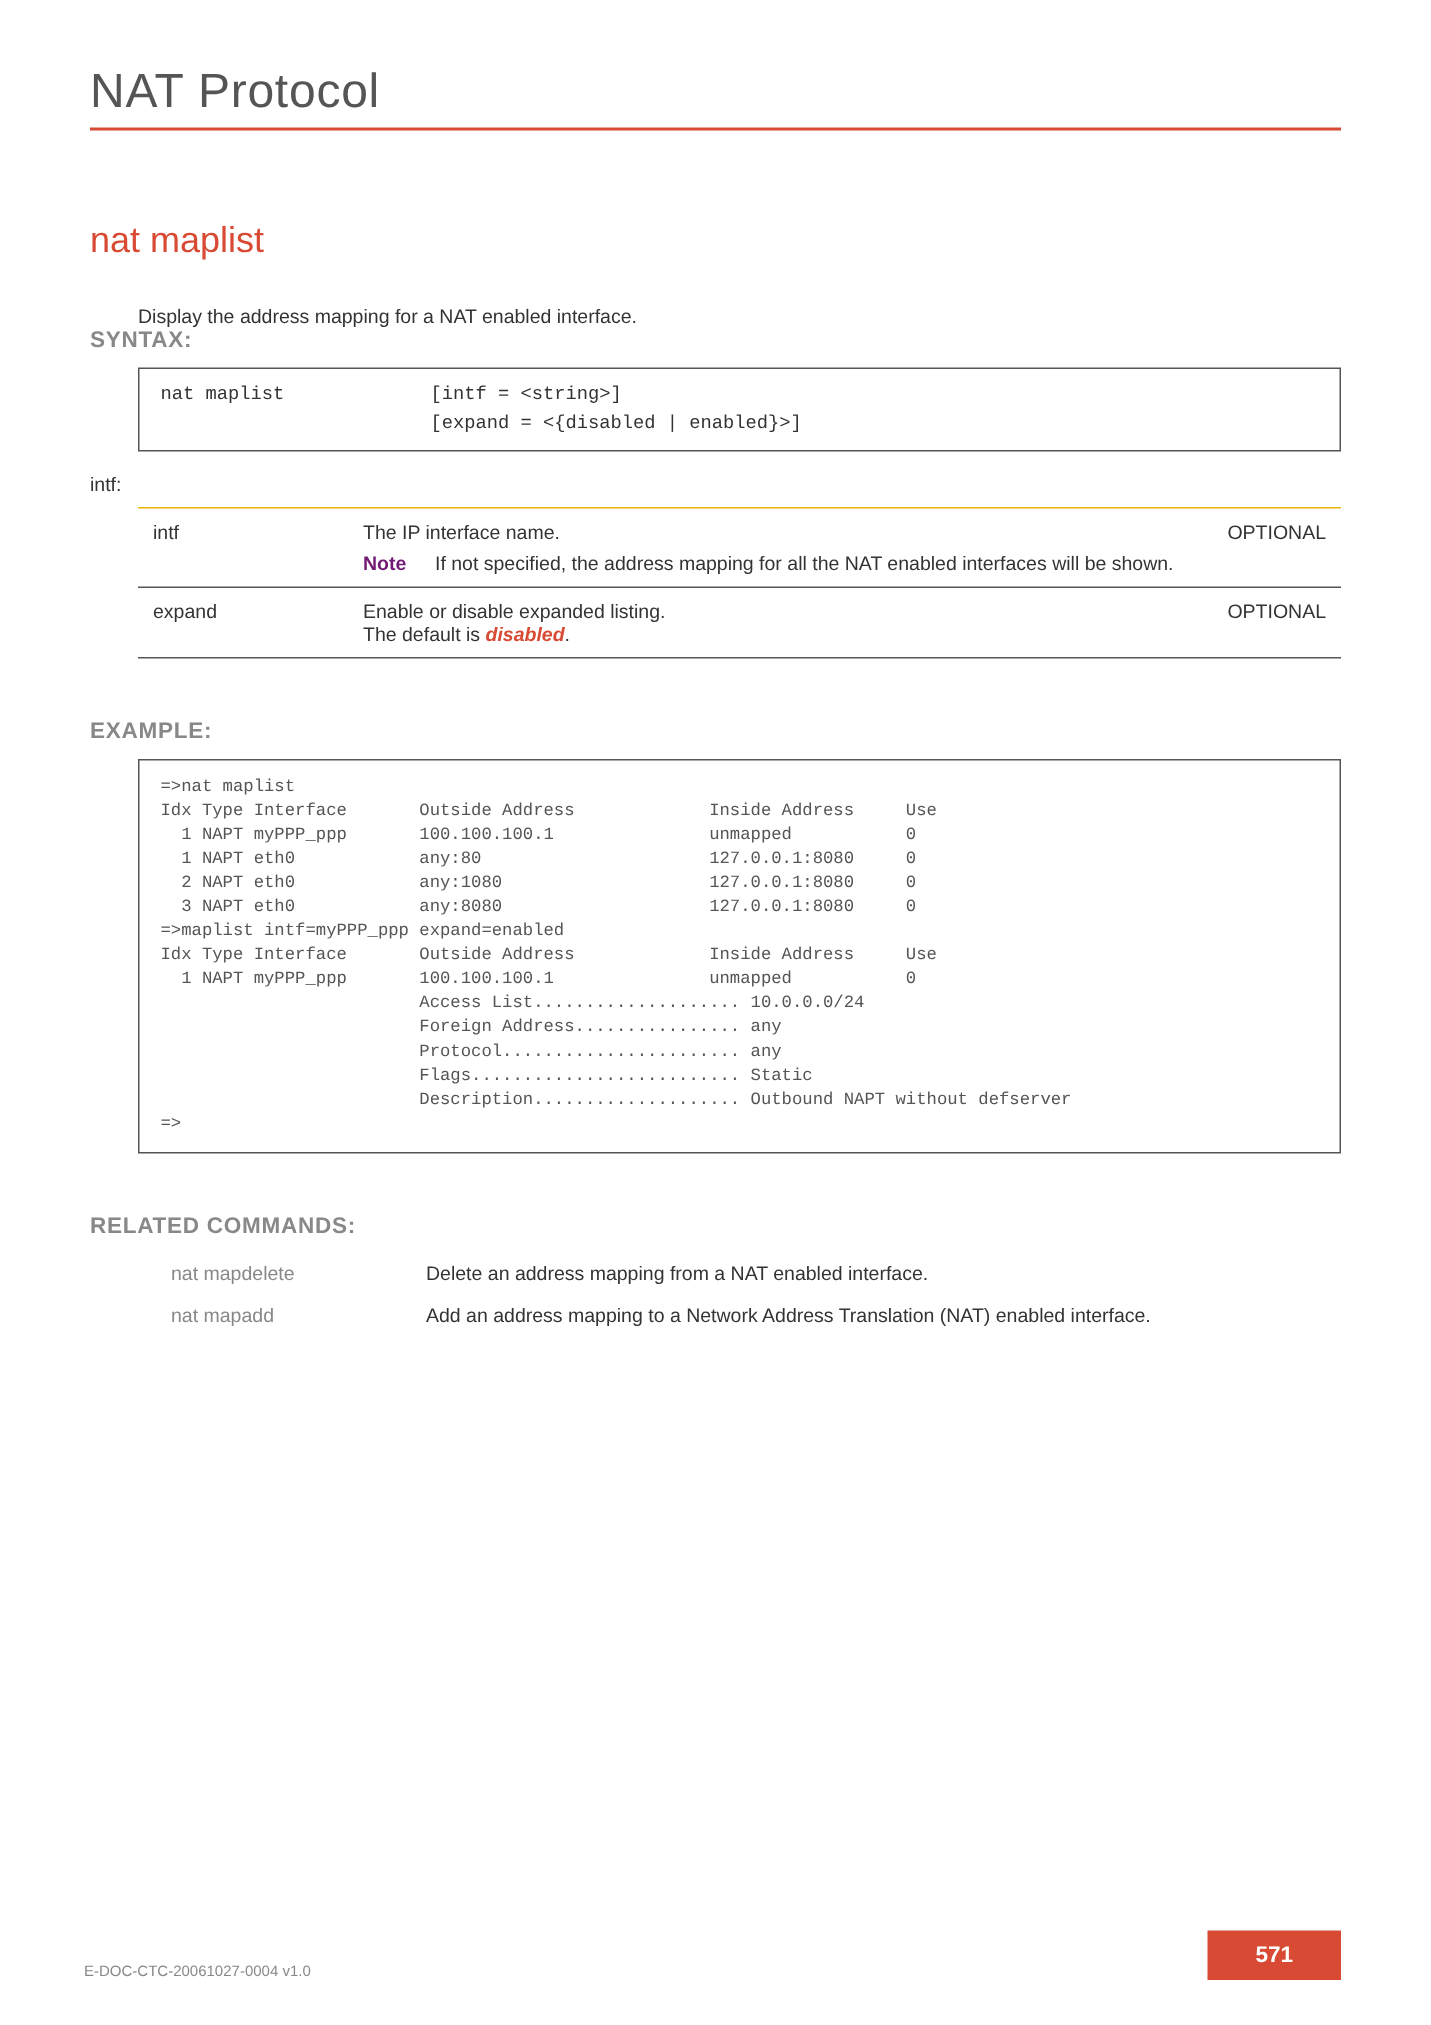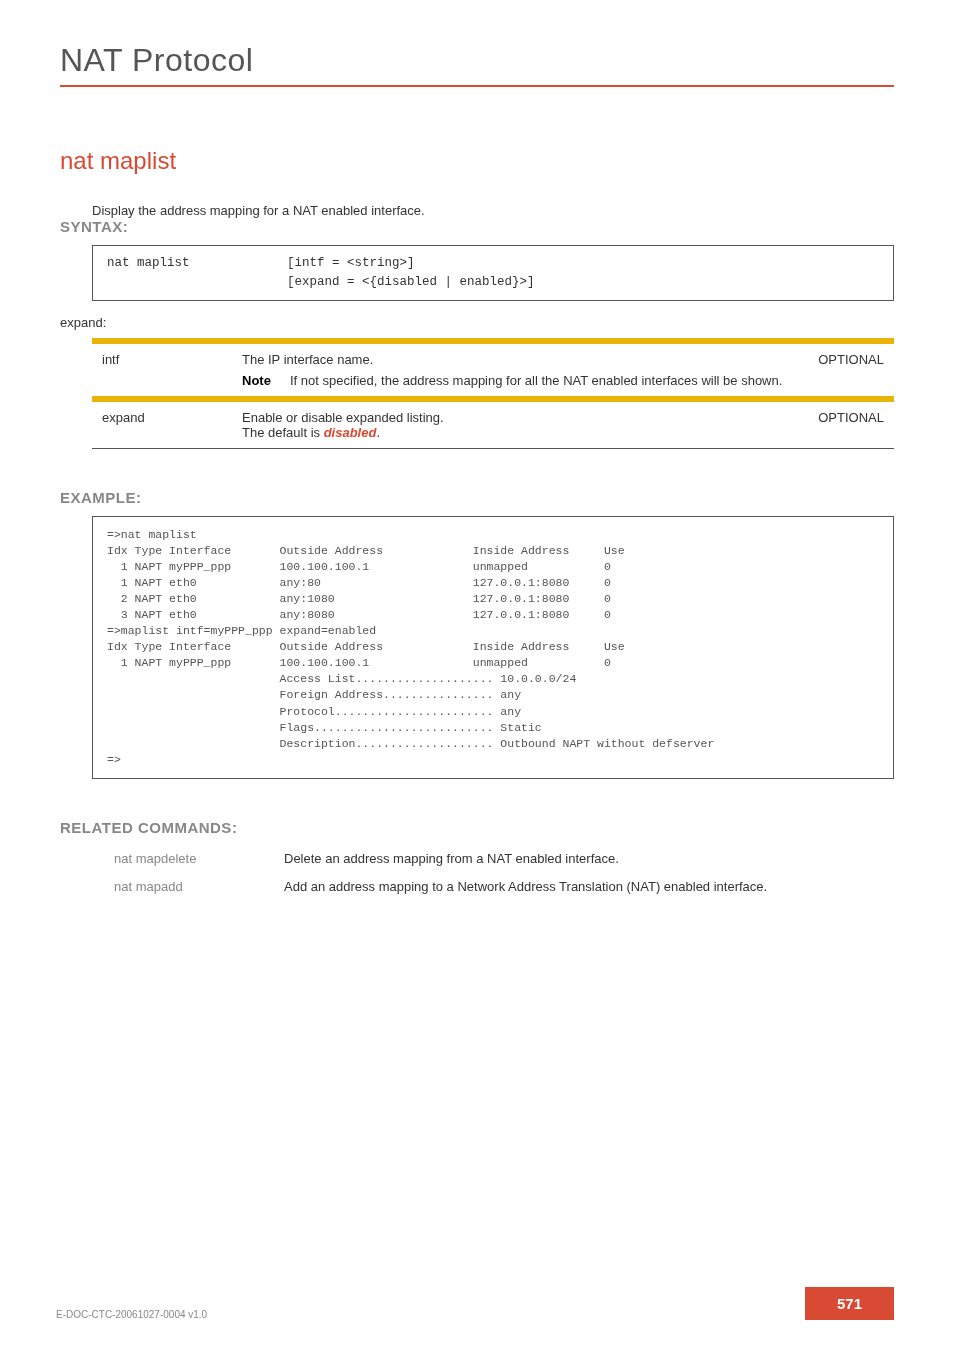--- a/index.html
+++ b/index.html
@@ -59,29 +59,29 @@
     margin-bottom: 8px;
   }
   .params-table {
     margin-left: 32px;
     width: calc(100% - 32px);
     border-collapse: collapse;
     font-size: 13px;
     margin-bottom: 40px;
   }
   .params-table td {
-    border-top: 6px solid #eab308;
+    border-top: 1px solid #eab308;
     border-bottom: 1px solid #555;
     padding: 8px 10px;
     vertical-align: top;
     margin-top: 13px;
   }
   .params-table .col-name { width: 140px; }
   .params-table .col-opt { width: 90px; text-align: right; }
-  .note-word { color: #000000; font-weight: bold; }
+  .note-word { color: #701a75; font-weight: bold; }
   .default-em { color: #d84a33; font-weight: bold; font-style: italic; }
   .note-row { display: flex; margin-top: 6px; }
   .note-row .note-word { flex: 0 0 48px; }
   .example-box {
     margin-left: 32px;
     border: 1px solid #555;
     padding: 10px 14px;
     font-family: "Courier New", monospace;
     font-size: 11.5px;
     color: #555;
@@ -127,21 +127,21 @@
 <hr class="title-rule">
 
 <div class="cmd-title">nat maplist</div>
 
 <div class="desc">Display the address mapping for a NAT enabled interface.</div>
 
 <div class="section-label">SYNTAX:</div>
 <div class="syntax-box">nat maplist             [intf = &lt;string&gt;]
                         [expand = &lt;{disabled | enabled}&gt;]</div>
 
-<div class="where-label">expand:</div>
+<div class="where-label">intf:</div>
 
 <table class="params-table">
   <tbody>
       <tr>
     <td class="col-name">intf</td>
     <td>
       <span>The IP interface name.</span>
       <div class="note-row">
         <span class="note-word">Note</span>
         <span>If not specified, the address mapping for all the NAT enabled interfaces will be shown.</span>

